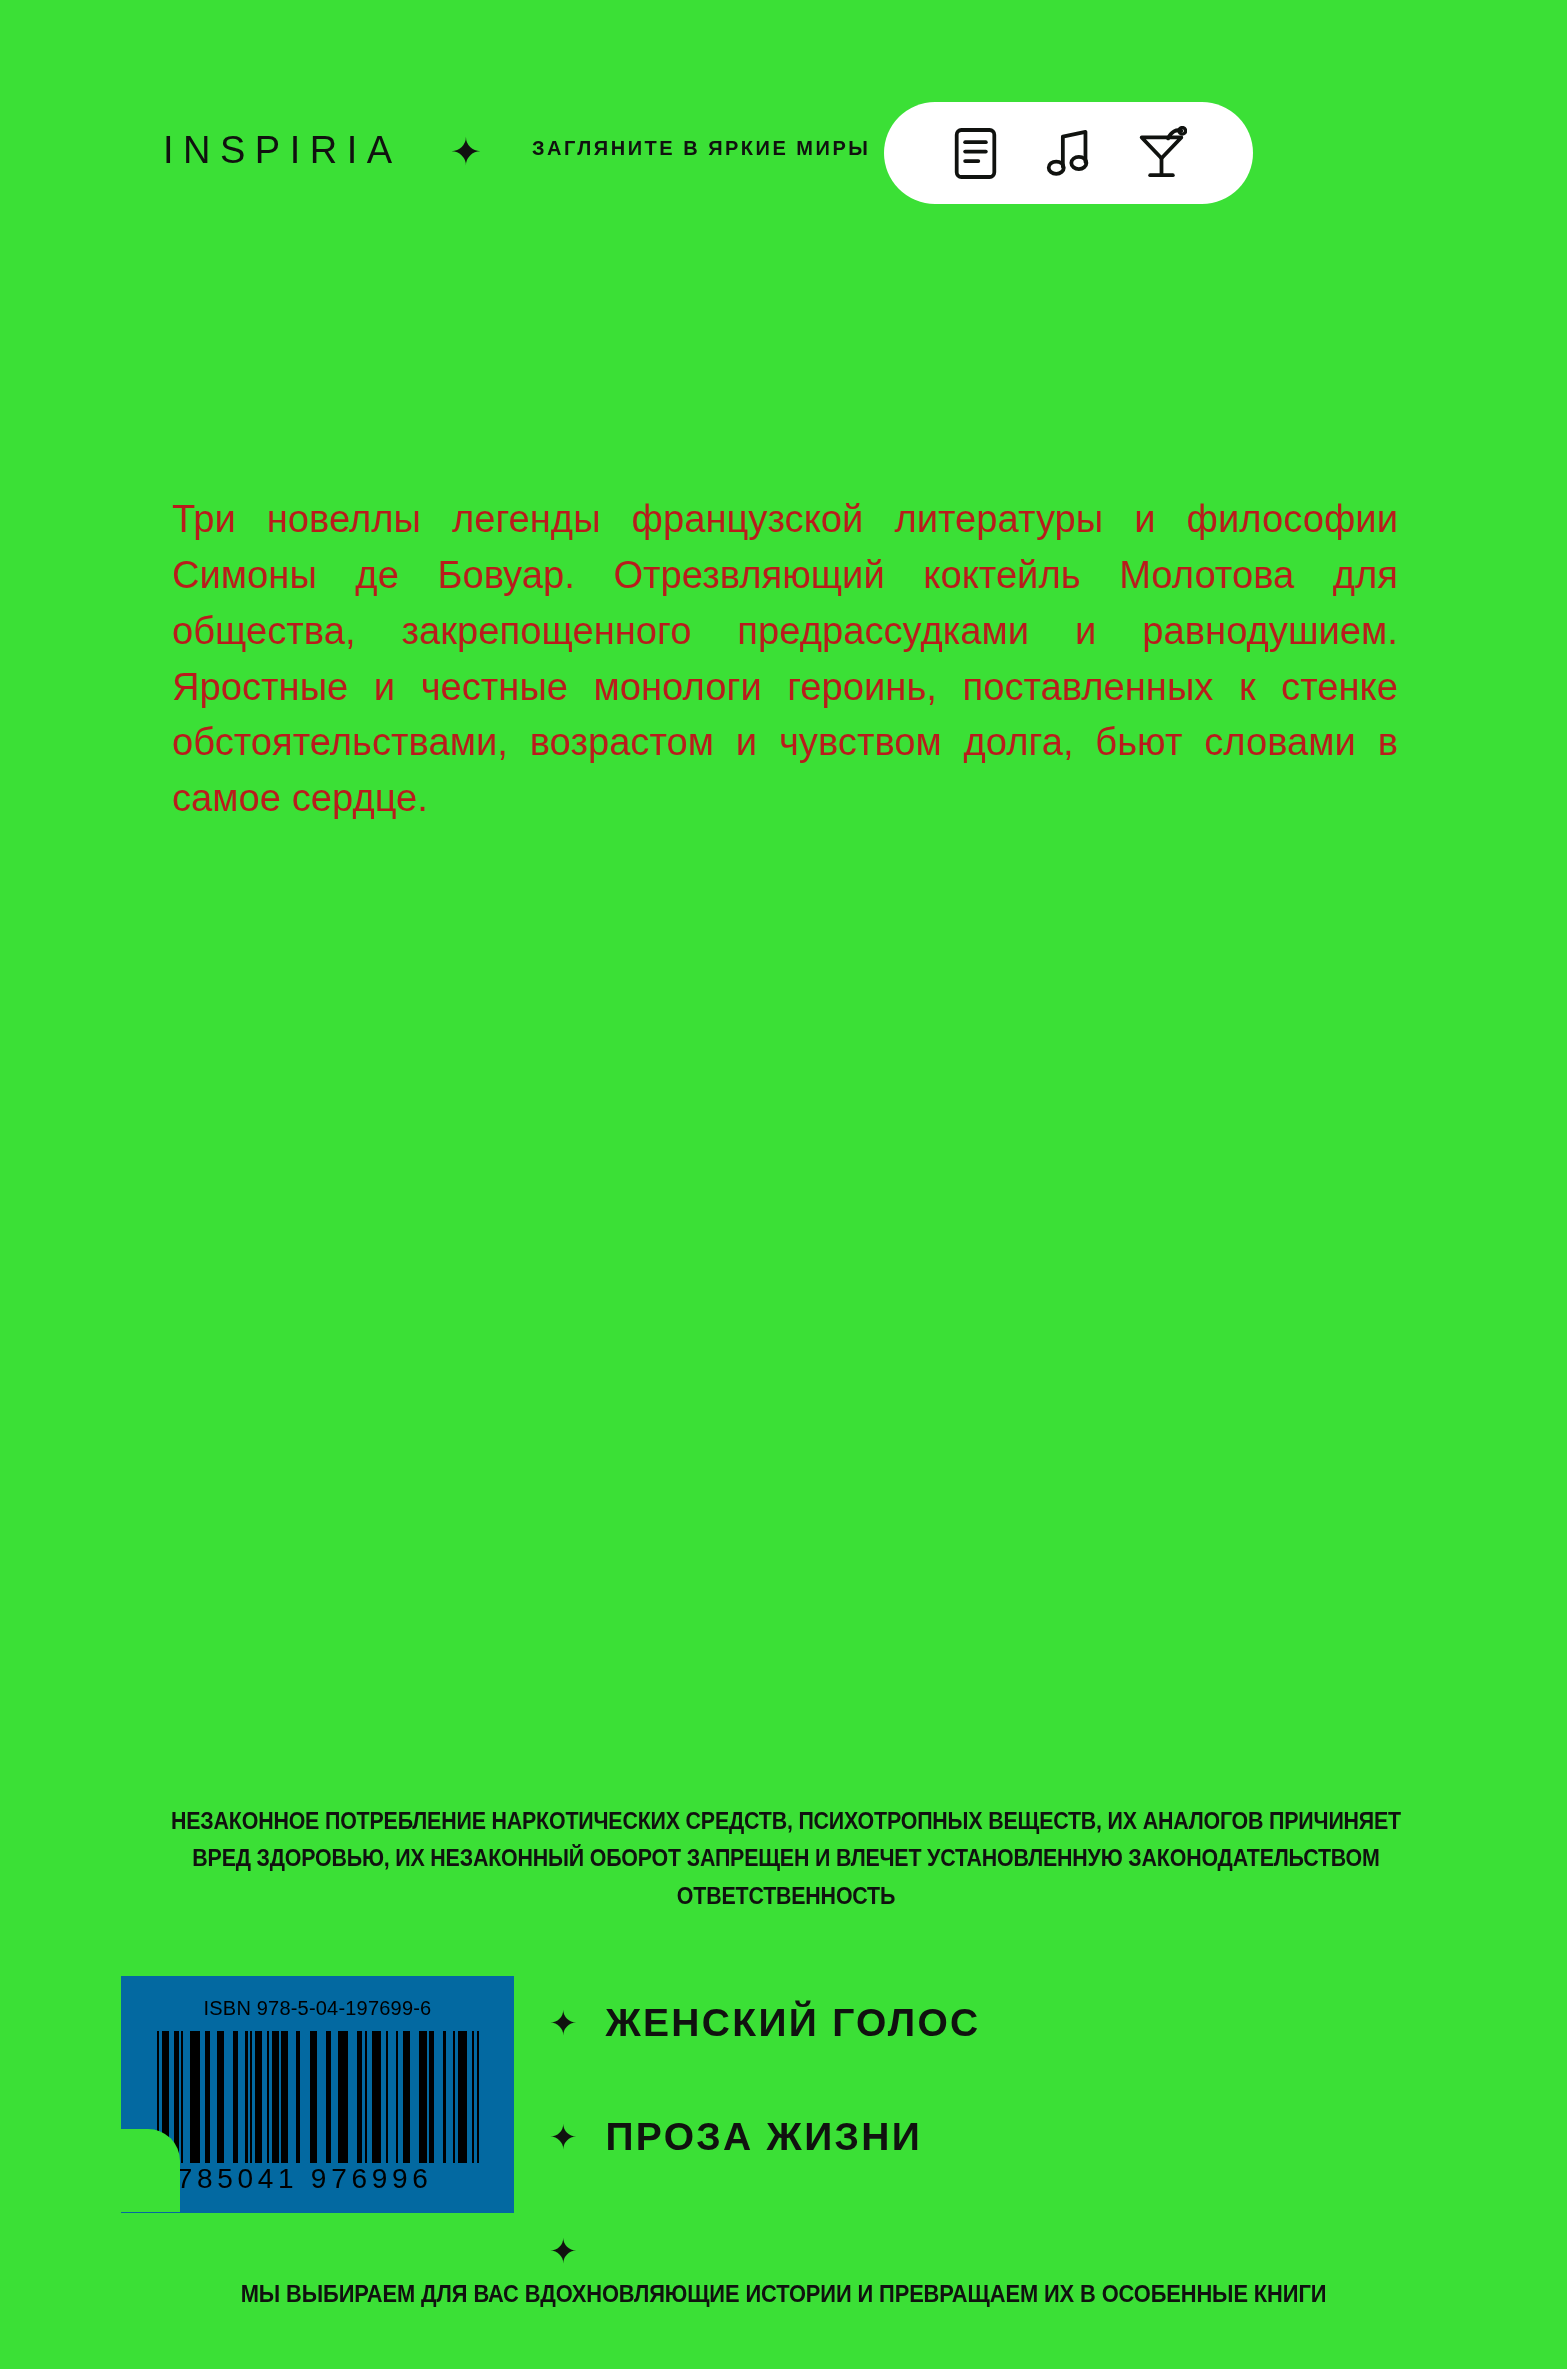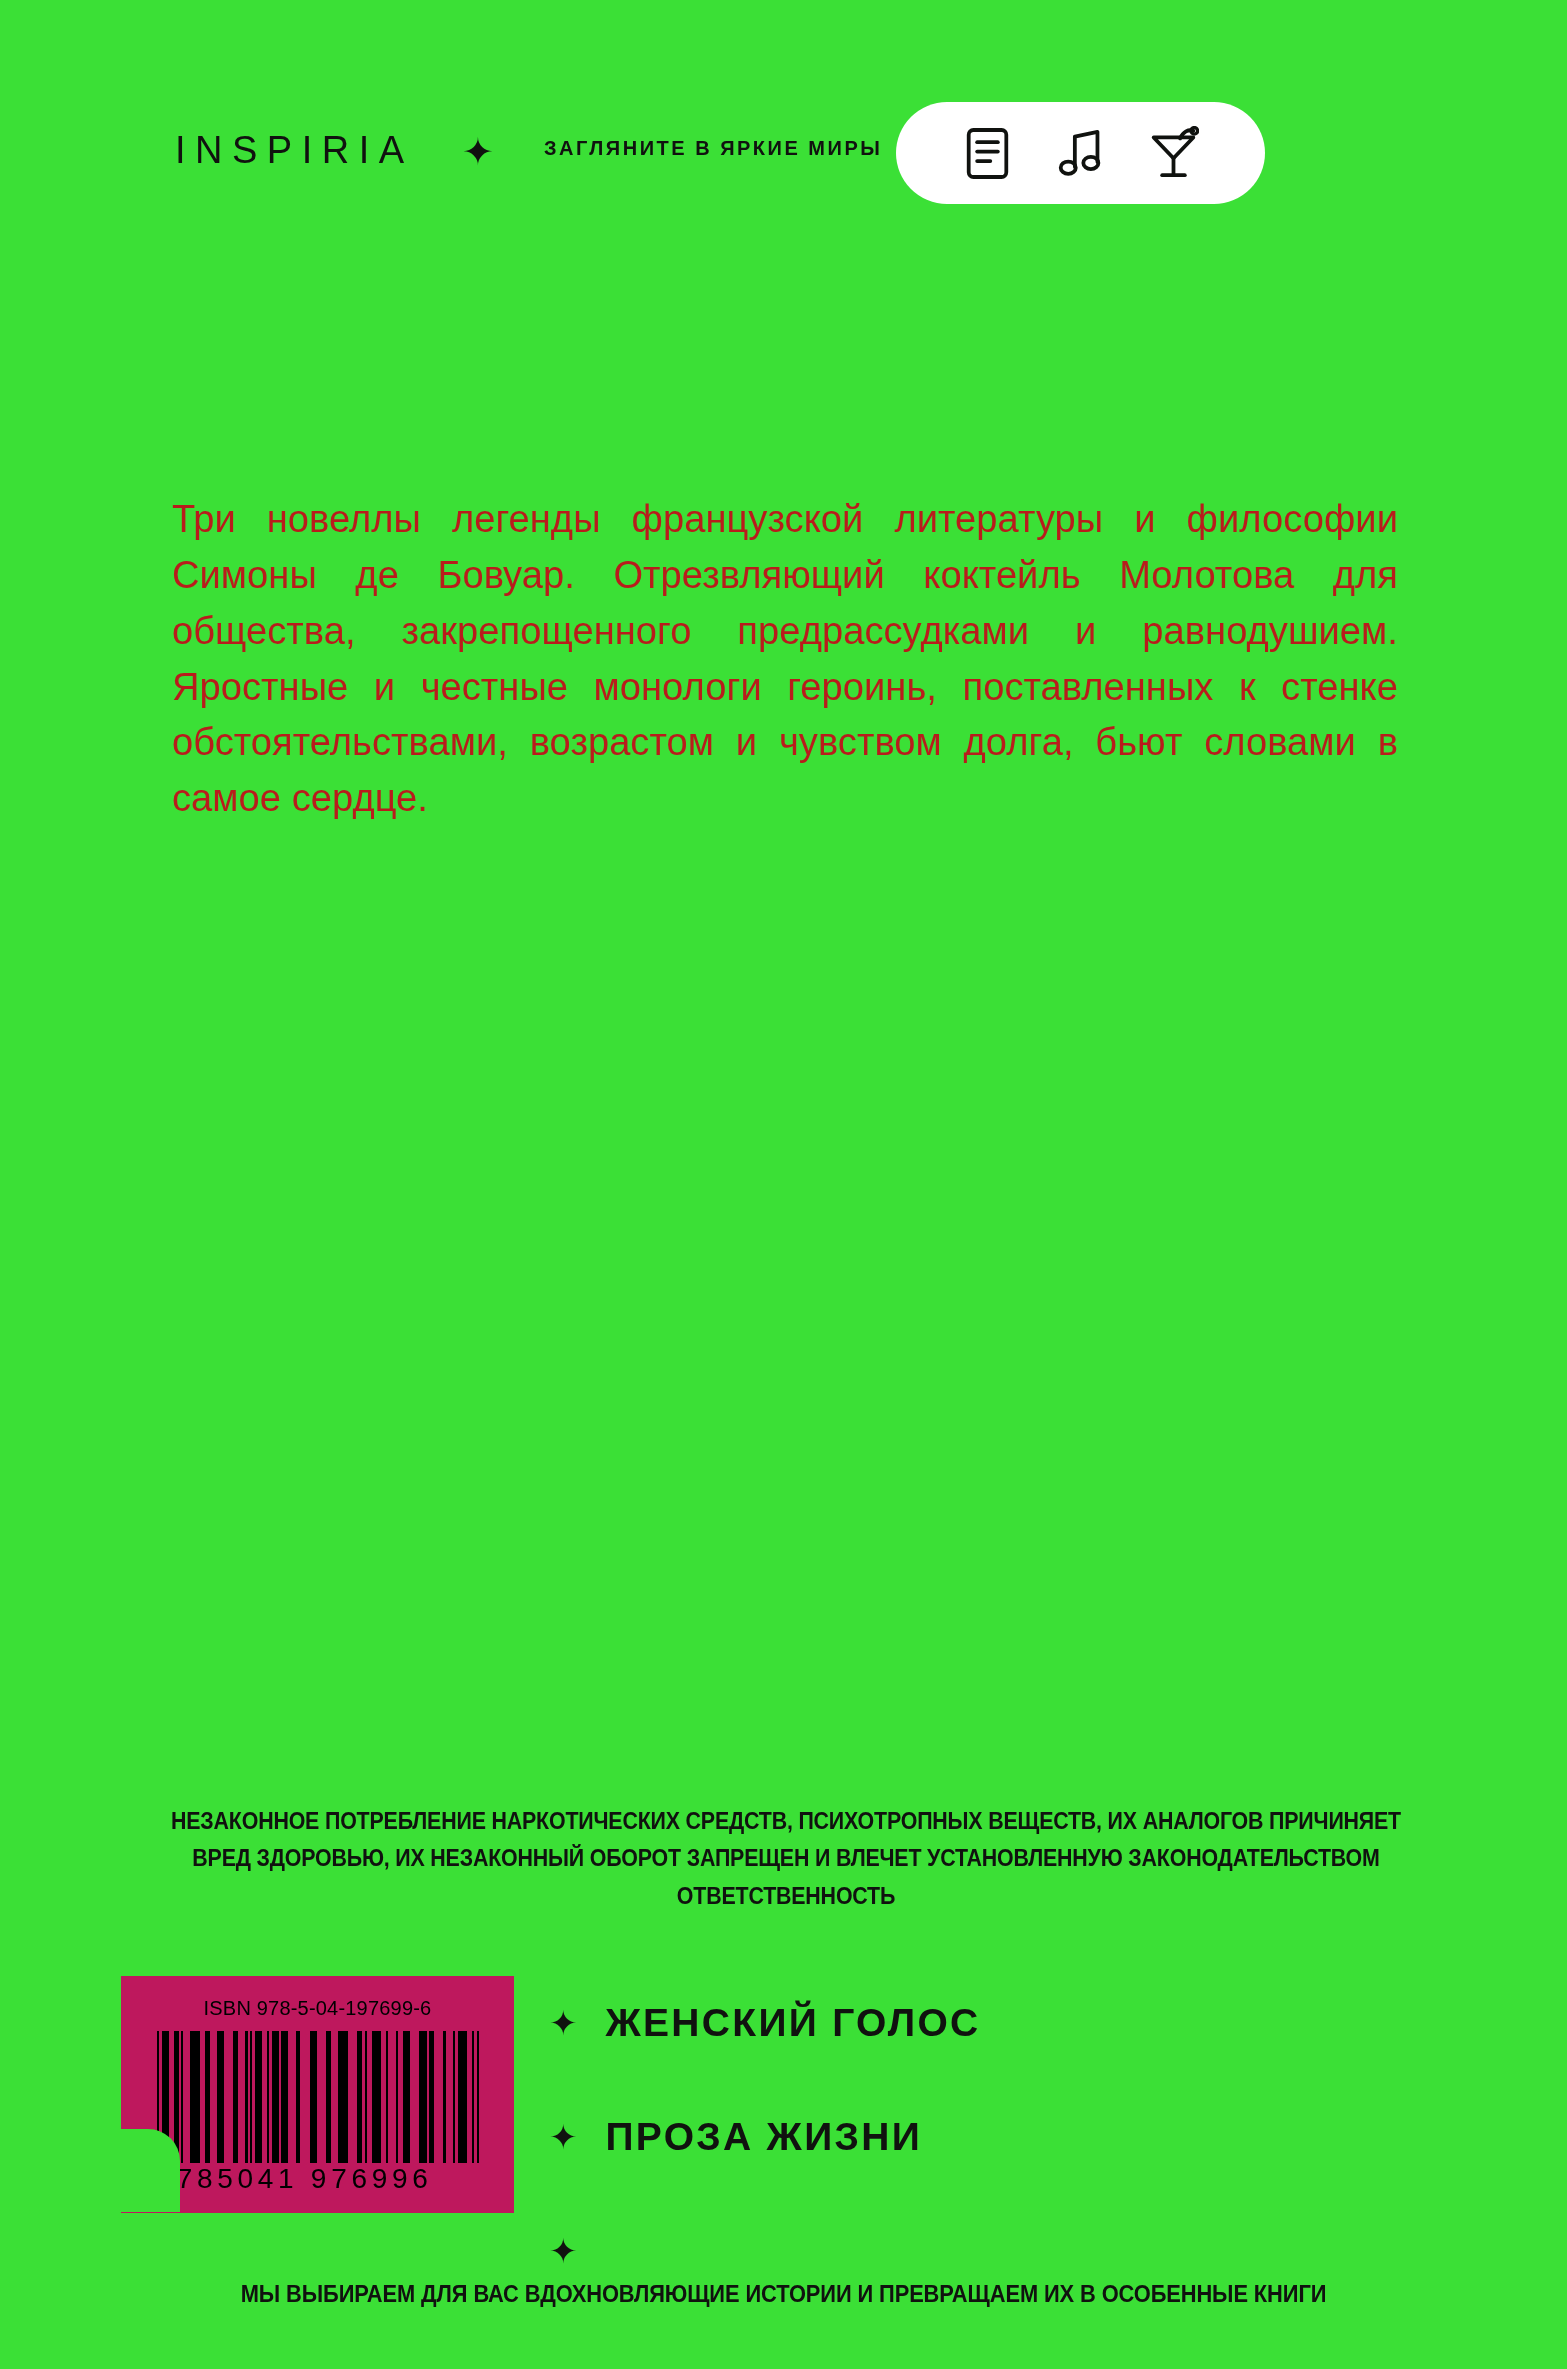--- a/index.html
+++ b/index.html
@@ -13,21 +13,21 @@
     font-family: "Liberation Sans", sans-serif;
     color: #10120F;
     position: relative;
     overflow: hidden;
   }
 
   
   .header {
     position: absolute;
     top: 55px;
-    left: 12px;
+    left: 0;
     width: 1382px;
     height: 142px;
   }
   .brand {
     position: absolute;
     left: 163px;
     top: 74px;
     font-size: 38px;
     letter-spacing: 9.5px;
     font-weight: 400;
@@ -107,21 +107,21 @@
     text-transform: uppercase;
   }
 
   
   .barcode-box {
     position: absolute;
     left: 121px;
     top: 1976px;
     width: 393px;
     height: 237px;
-    background: #be185d;
+    background: #0369a1;
     border-bottom-left-radius: 0;
   }
   .barcode-notch {
     position: absolute;
     left: 121px;
     top: 2129px;
     width: 59px;
     height: 83px;
     background: #3BE036;
     border-top-left-radius: 0;

